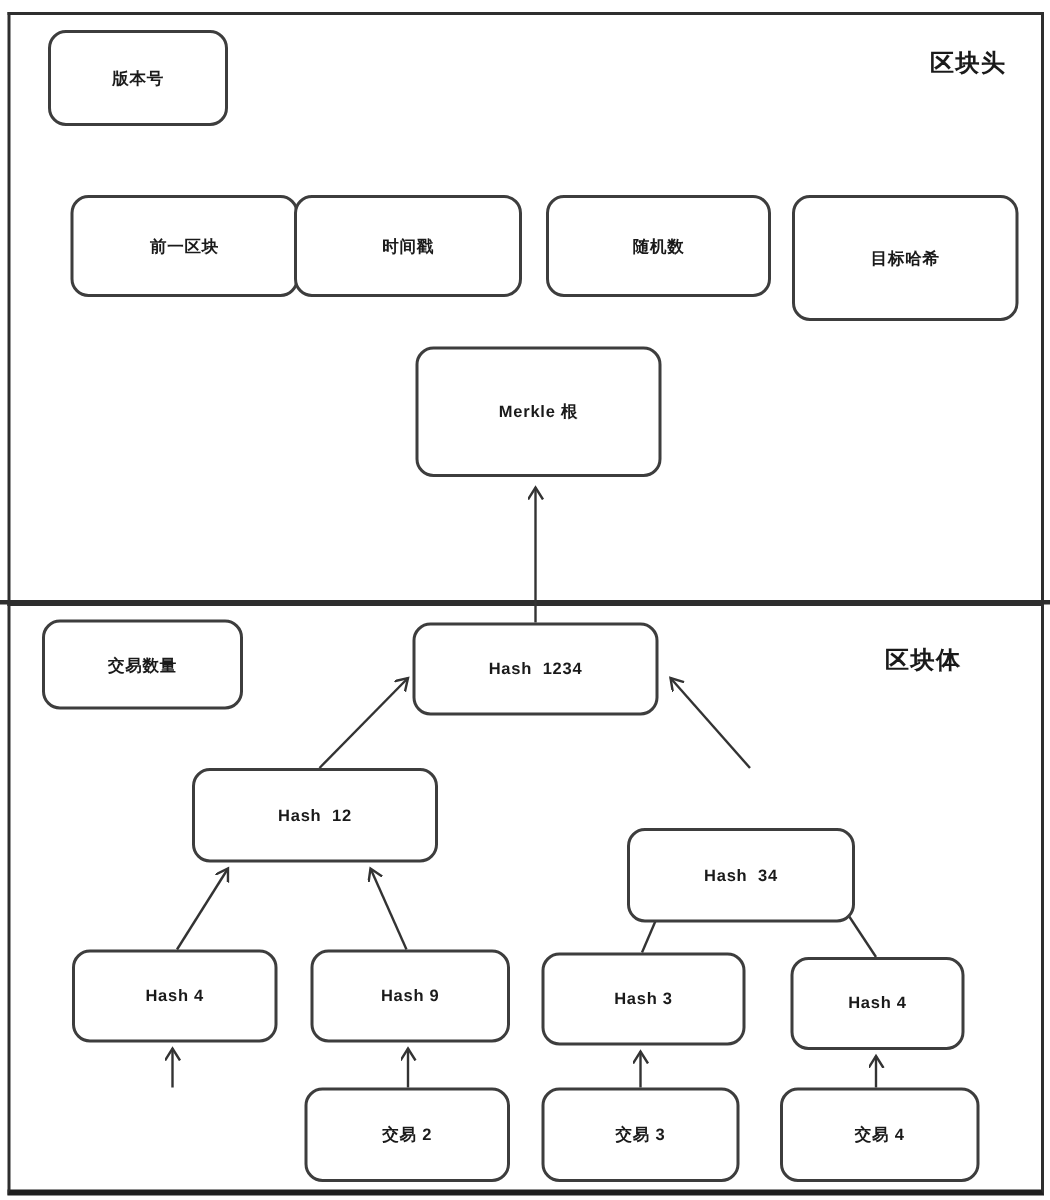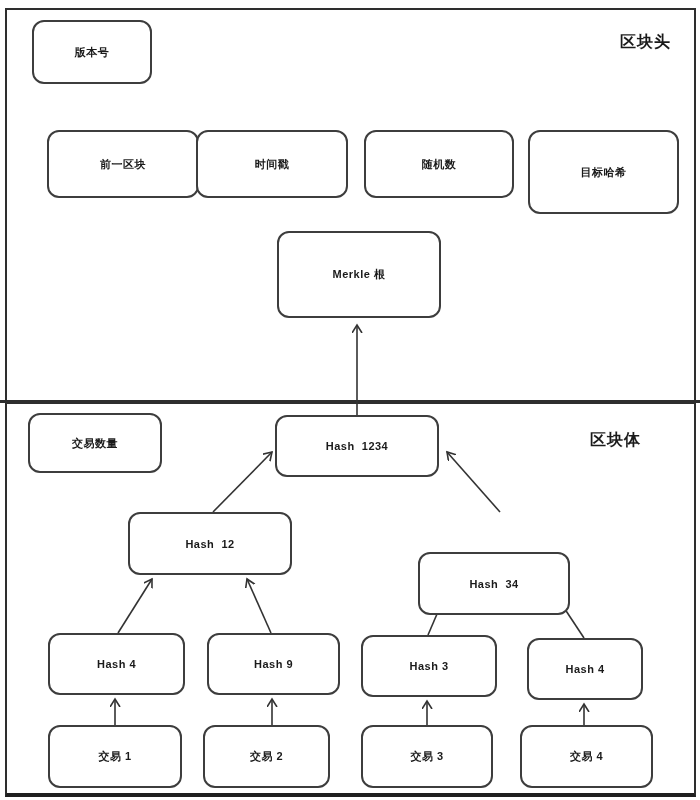--- a/index.html
+++ b/index.html
@@ -67,18 +67,17 @@
 
   <div class="node" style="left:275px;top:415px;width:164px;height:62px;">Hash  1234</div>
   <div class="node" style="left:128px;top:512px;width:164px;height:63px;text-align:right;">Hash  12</div>
   <div class="node" style="left:418px;top:512px;width:152px;height:63px;margin-top:40px;">Hash  34</div>
 
   <div class="node" style="left:48px;top:633px;width:137px;height:62px;">Hash 4</div>
   <div class="node" style="left:207px;top:633px;width:133px;height:62px;">Hash 9</div>
   <div class="node" style="left:361px;top:635px;width:136px;height:62px;">Hash 3</div>
   <div class="node" style="left:527px;top:638px;width:116px;height:62px;">Hash 4</div>
 
-  <div class="node" style="left:48px;top:725px;width:134px;height:63px;">交易 1</div>
-  <div class="node" style="left:203px;top:725px;width:127px;height:63px;">交易 2</div>
+  <div class="node" style="left:203px;top:725px;width:137px;height:63px;">交易 2</div>
   <div class="node" style="left:361px;top:725px;width:132px;height:63px;text-align:right;">交易 3</div>
   <div class="node" style="left:520px;top:725px;width:133px;height:63px;text-align:right;">交易 4</div>
 
 </div>
 
 </body></html>

